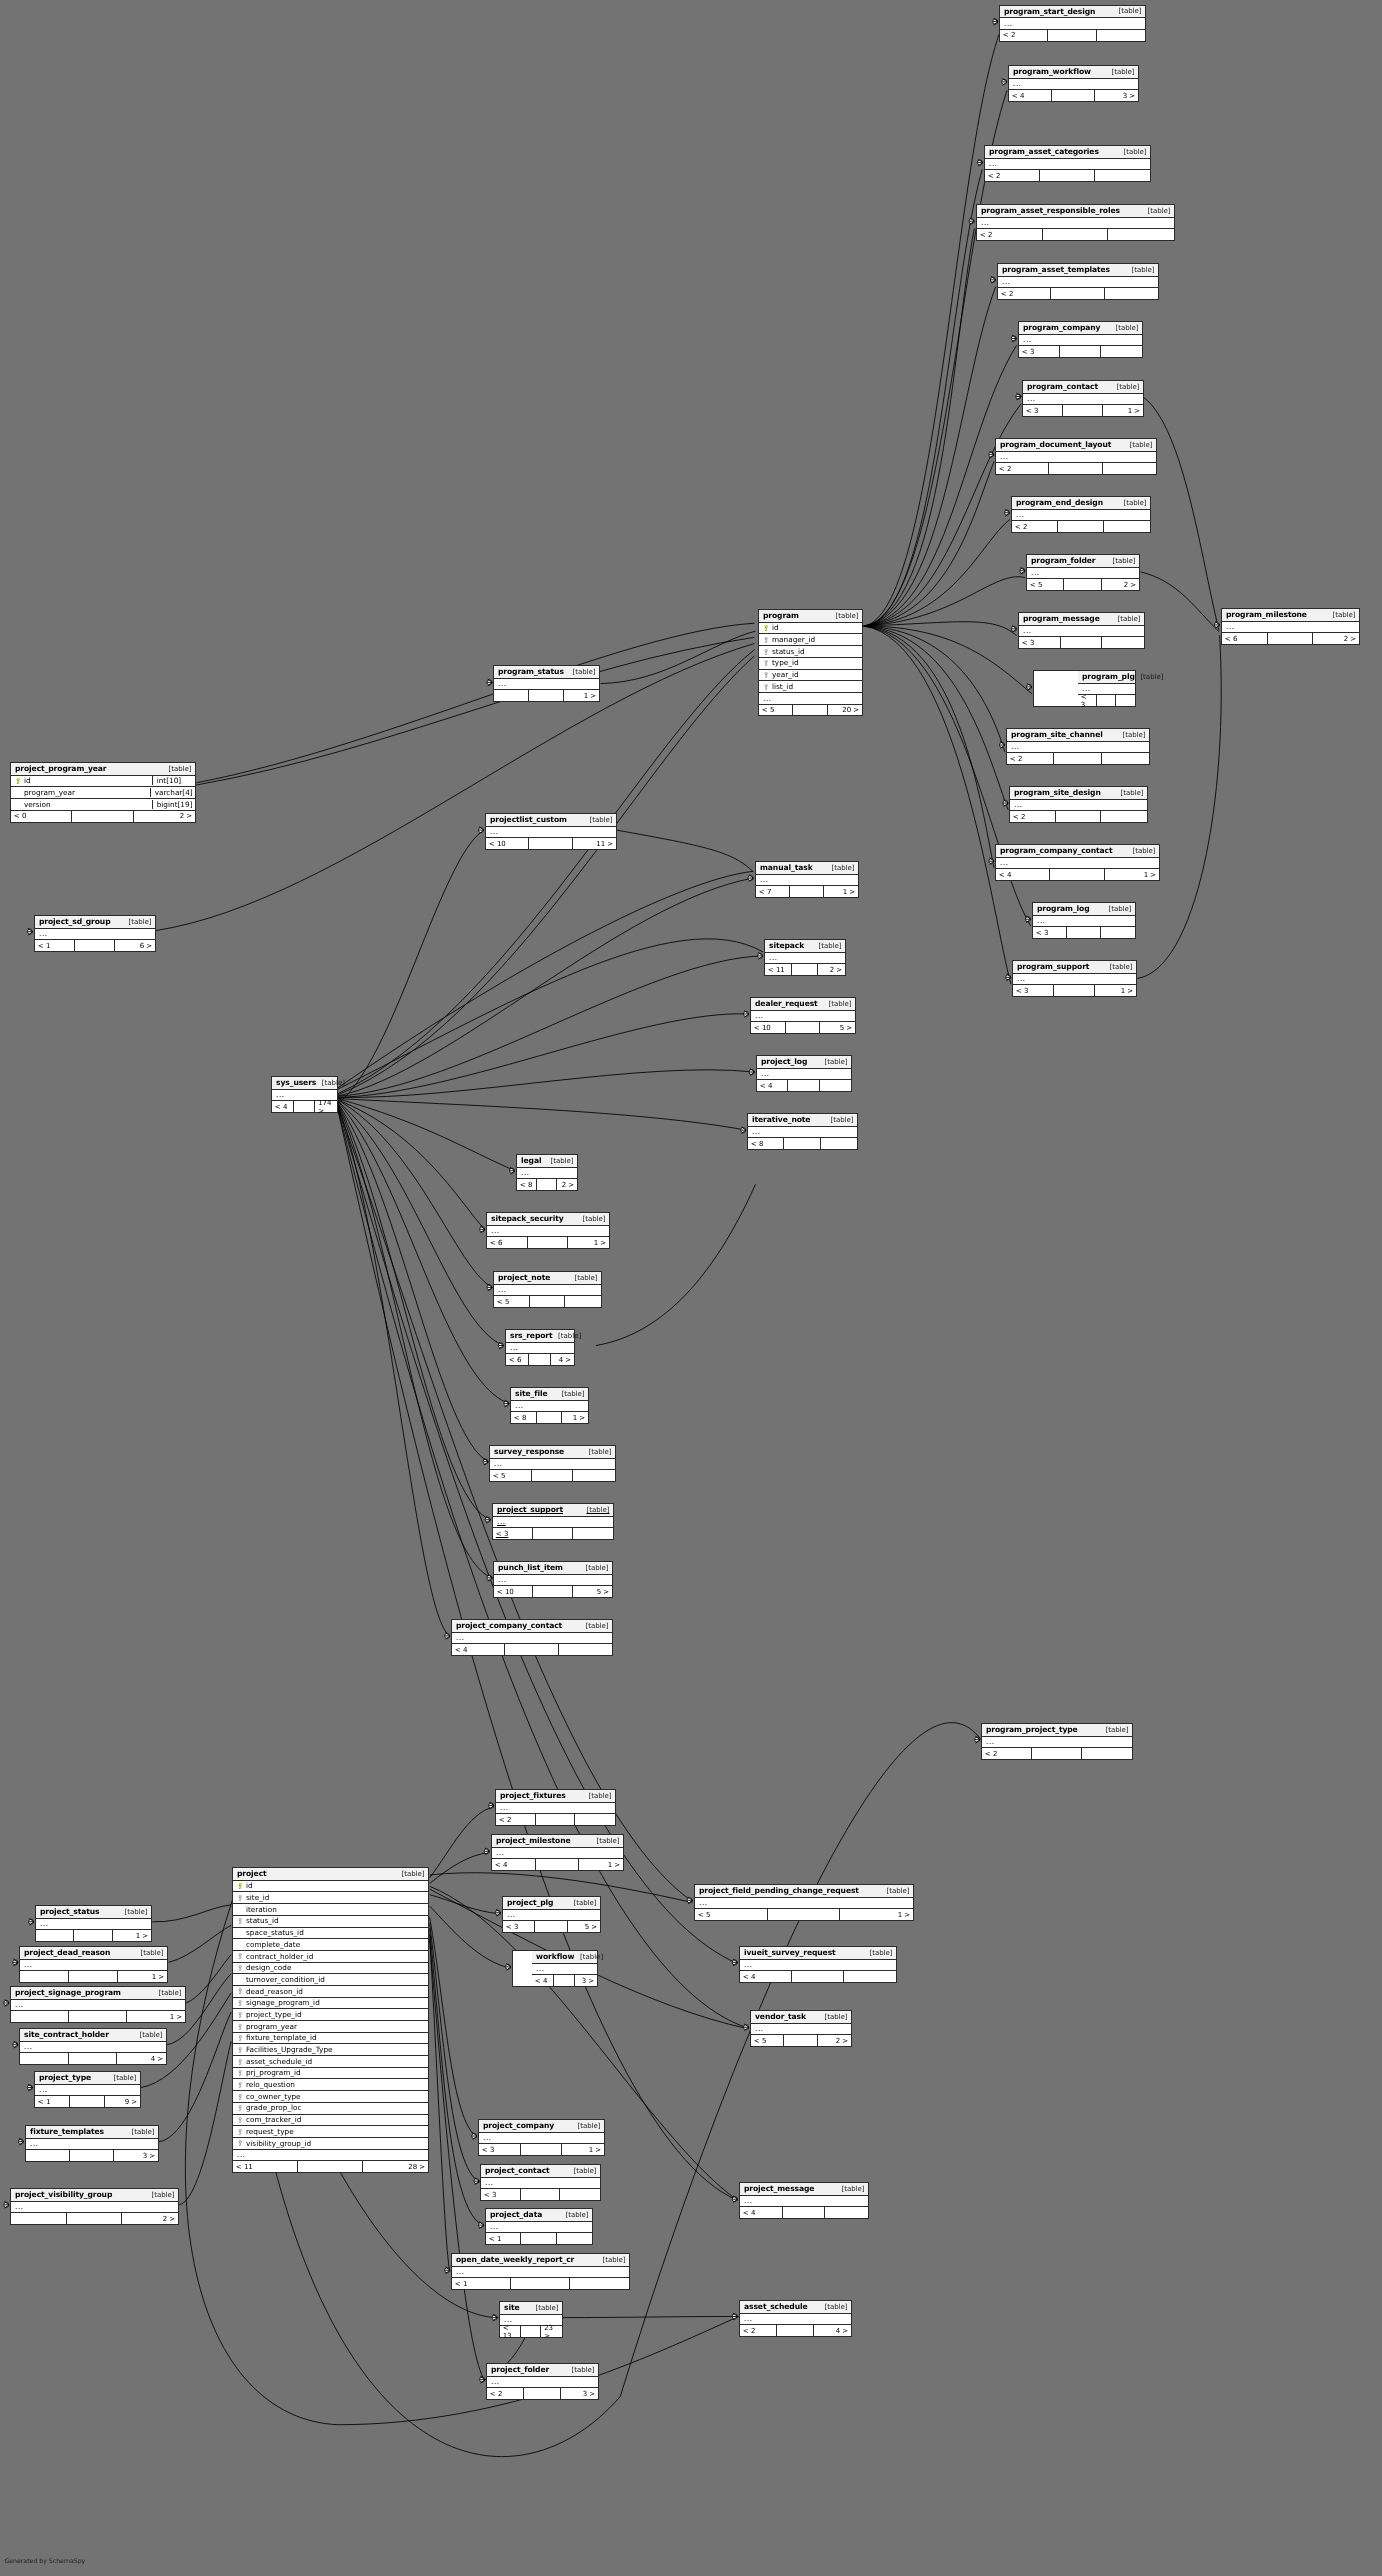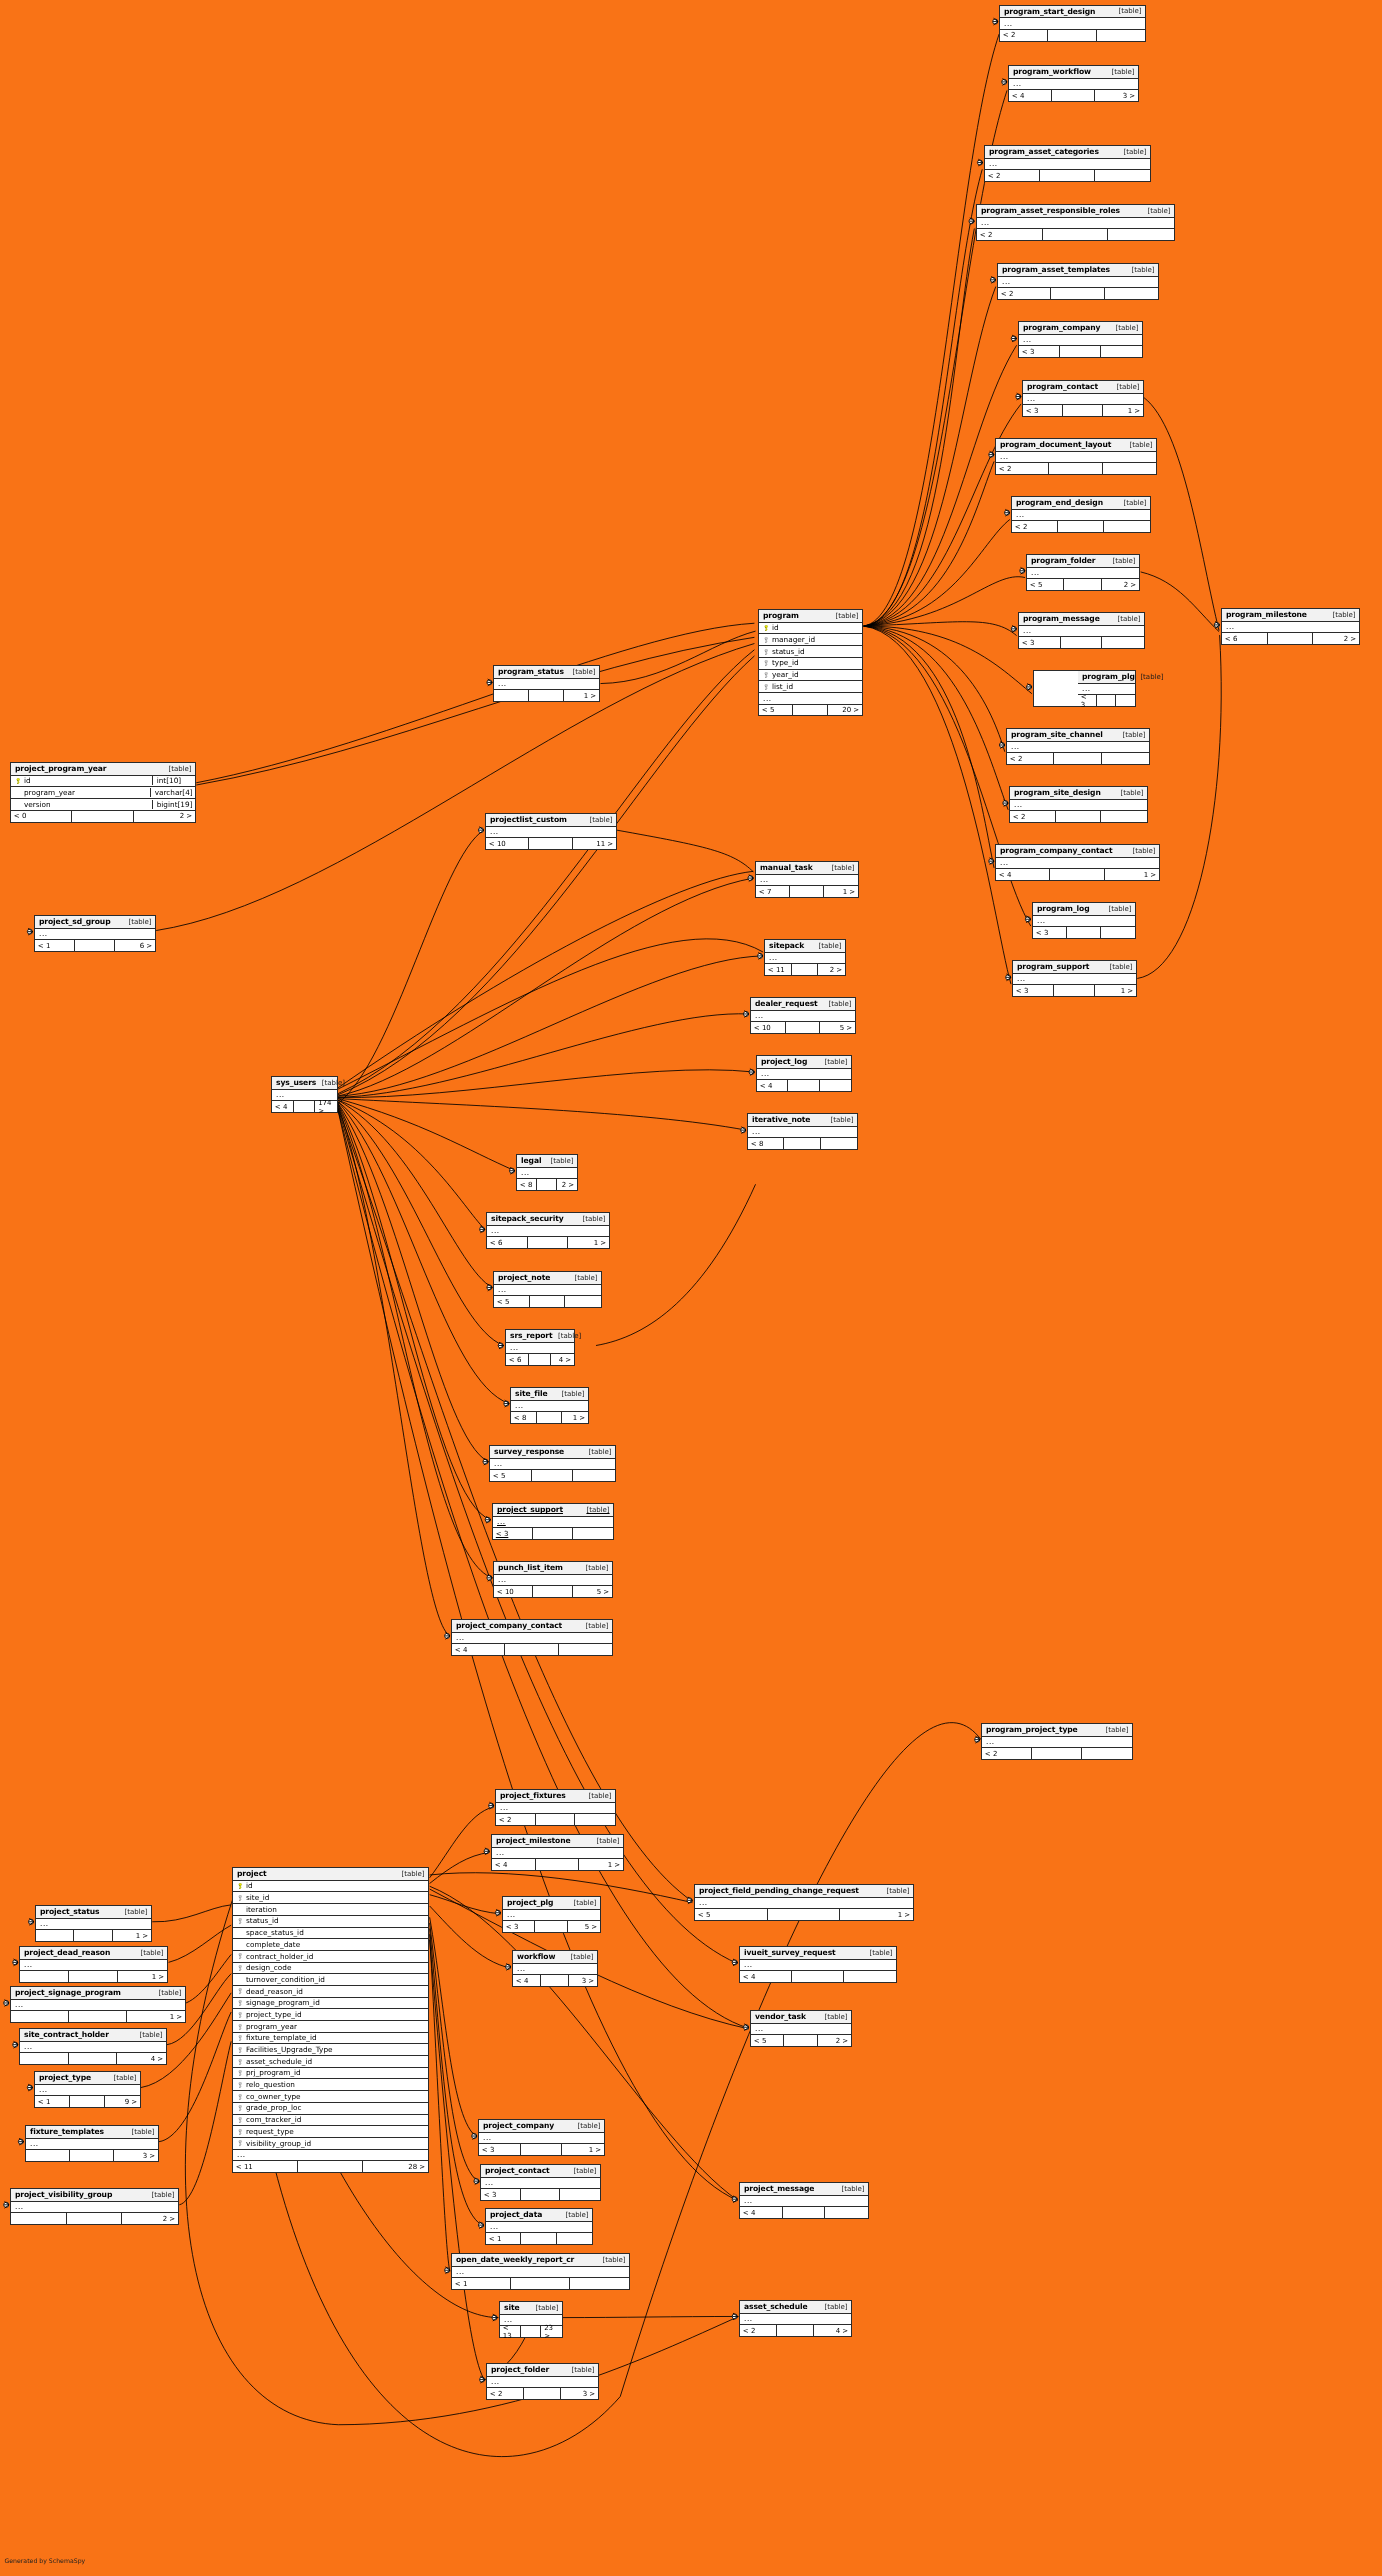--- a/index.html
+++ b/index.html
@@ -1,20 +1,20 @@
 <!DOCTYPE html>
 <html style="font-size:9px"><head>
 <meta charset="utf-8">
 <style>
   html,body{margin:0;padding:0;background:#ffffff;}
   #canvas{
     position:relative;
     width:1382px;
     height:2576px;
-    background:#f97316;
+    background:#737373;
     font-family:"DejaVu Sans","Liberation Sans",sans-serif;
     overflow:hidden;
   }
   #edges{position:absolute;left:0;top:0;width:1382px;height:2576px;pointer-events:none;}
   .tbl{
     position:absolute;
     box-sizing:border-box;
     border:0.8px solid #2b2b2b;
     background:#ffffff;
     font-size:7.3px;
@@ -1181,21 +1181,21 @@
         </div>
         <div class="cols">
           <div class="col ellipsis">...</div>
         </div>
         <div class="foot">
           <div></div>
           <div class="mid"></div>
           <div>1 &gt;</div>
         </div>
       </div>
-      <div class="tbl" style="left: 512px; top: 1950px; width: 86px;">
+      <div class="tbl" style="left: 512px; top: 1950px; width: 86px; padding-left: 19px;">
         <div class="hdr">
           <span class="nm">workflow</span>
           <span class="tag">[table]</span>
         </div>
         <div class="cols">
           <div class="col ellipsis">...</div>
         </div>
         <div class="foot">
           <div>&lt; 4</div>
           <div class="mid"></div>

